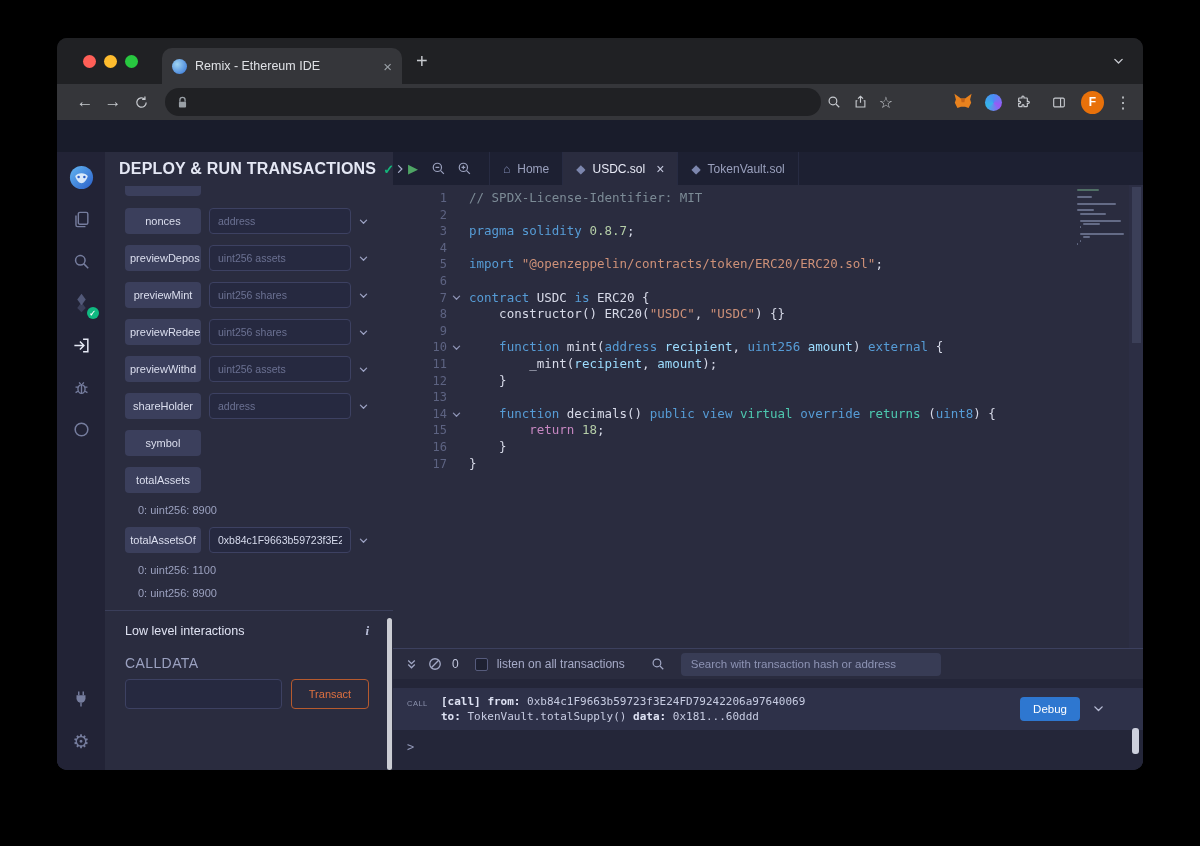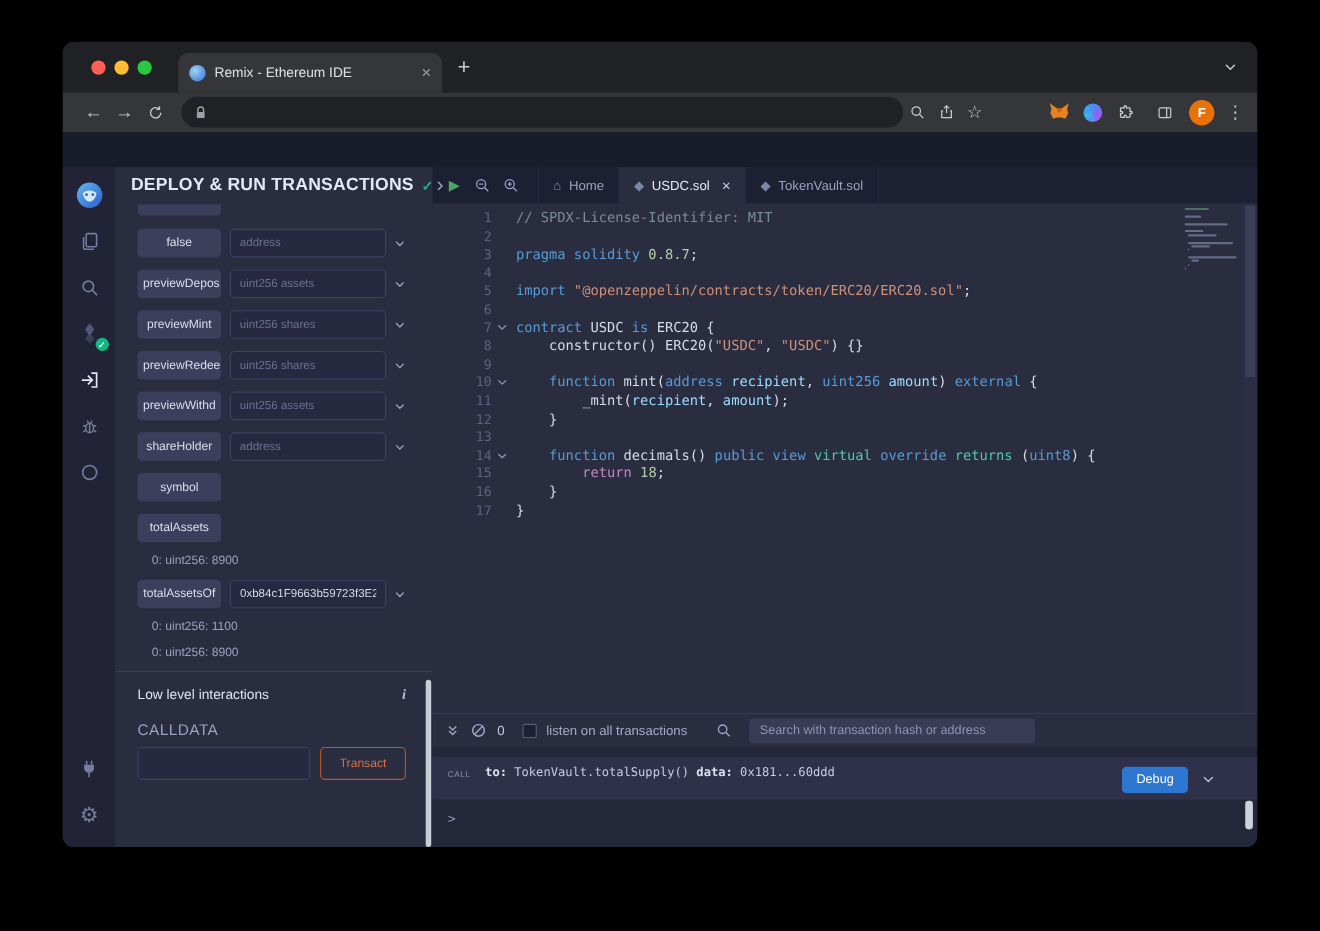--- a/index.html
+++ b/index.html
@@ -308,21 +308,21 @@
               <polyline points="6,3.5 10.5,8 6,12.5" fill="none" stroke="currentColor" stroke-width="1.7" stroke-linecap="round" stroke-linejoin="round"></polyline>
             </svg>
         </span>
       </div>
       <div class="fn-scroll">
         <div class="partial-btn">
           <button class="fn-btn"></button>
         </div>
 
       <div class="fn-row">
-            <button class="fn-btn">false</button>
+            <button class="fn-btn">nonces</button>
             <input class="fn-input" placeholder="address" style="">
             <span class="fn-caret">
               <svg width="11" height="11" viewBox="0 0 16 16">
                 <polyline points="3.5,6 8,10.5 12.5,6" fill="none" stroke="currentColor" stroke-width="1.8" stroke-linecap="round" stroke-linejoin="round"></polyline>
               </svg>
             </span>
           </div>
           <div class="fn-row">
             <button class="fn-btn">previewDepos</button>
             <input class="fn-input" placeholder="uint256 assets" style="">
@@ -579,20 +579,21 @@
             <svg width="14" height="14" viewBox="0 0 20 20">
                 <circle cx="8.5" cy="8.5" r="5.5" fill="none" stroke="currentColor" stroke-width="1.7"></circle>
                 <line x1="12.8" y1="12.8" x2="17.5" y2="17.5" stroke="currentColor" stroke-width="1.7"></line>
               </svg>
           </span>
           <input class="term-search" placeholder="Search with transaction hash or address" style="">
         </div>
         <div class="log-row">
           <span class="log-badge">CALL</span>
           <div class="log-text">
+              <div class="log-line"><span class="b">[call]</span><span> </span><span class="b">from:</span><span> 0xb84c1F9663b59723f3E24FD79242206a97640069</span></div>
               <div class="log-line"><span class="b">to:</span><span> TokenVault.totalSupply() </span><span class="b">data:</span><span> 0x181...60ddd</span></div>
             </div>
           <button class="debug-btn">Debug</button>
           <span class="log-chevron">
             <svg width="13" height="13" viewBox="0 0 16 16">
                 <polyline points="3.5,6 8,10.5 12.5,6" fill="none" stroke="currentColor" stroke-width="1.7" stroke-linecap="round" stroke-linejoin="round"></polyline>
               </svg>
           </span>
         </div>
         <div class="term-prompt">&gt;</div>

